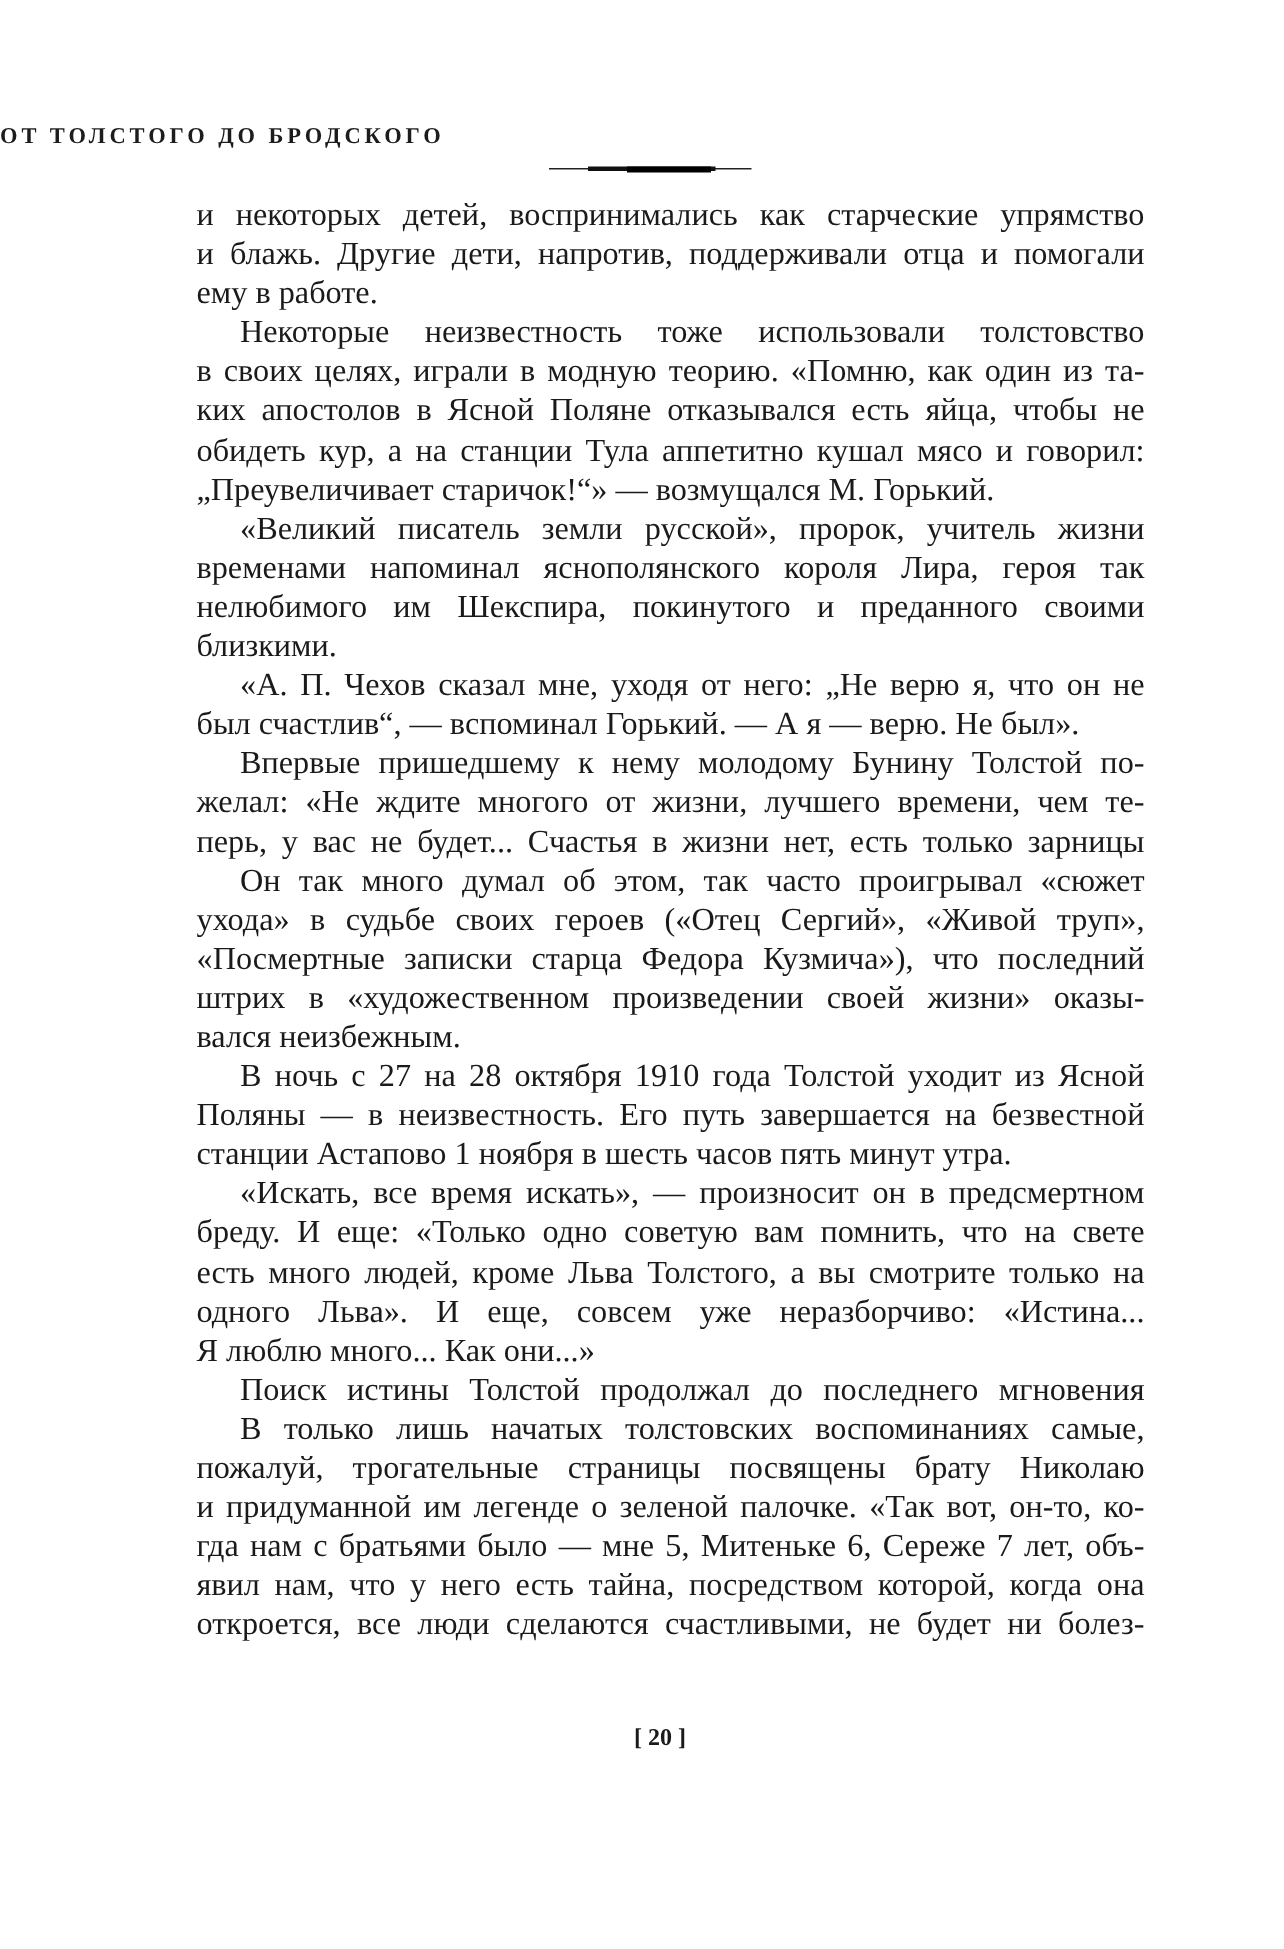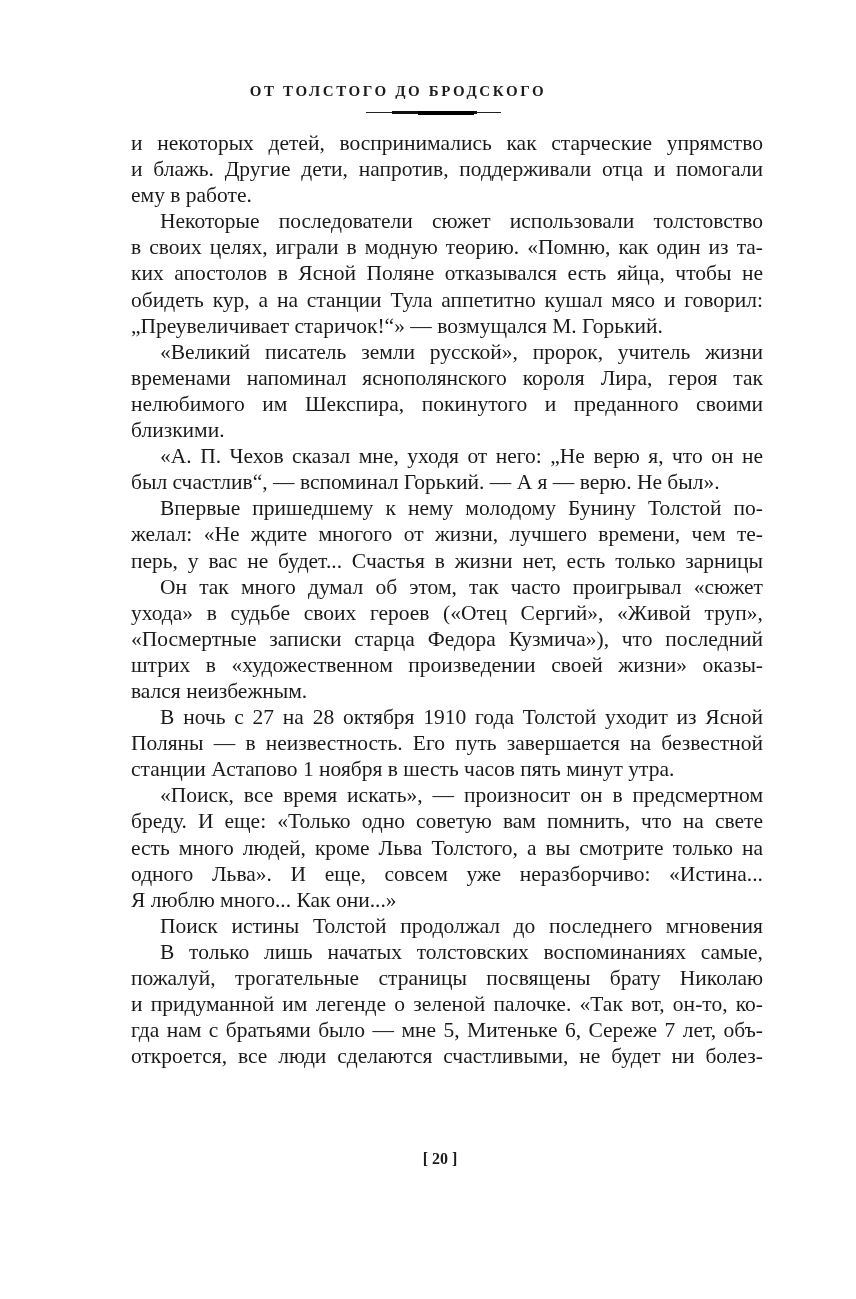--- a/index.html
+++ b/index.html
@@ -1,19 +1,19 @@
 <!DOCTYPE html>
 <html><head>
 <meta charset="utf-8">
 <style>
   html, body { margin: 0; padding: 0; background: #ffffff; }
   body { width: 856px; height: 1299px; position: relative; overflow: hidden; }
   .page { position: absolute; left: 0; top: 0; width: 856px; height: 1299px; background: #fff; }
   .running-head {
-    position: absolute; top: 83px; left: 0; width: 796px; text-align: center;
+    position: absolute; top: 83px; left: 0; width: 796px; 
     font-family: "Liberation Serif", serif; font-weight: bold; font-size: 15px;
     letter-spacing: 2.6px; color: #1c1c1c;
   }
   .rule { position: absolute; top: 112px; left: 366px; width: 135px; height: 1px; background: #222; }
   .rule-mid { position: absolute; top: 111px; left: 392px; width: 85px; height: 3px; background: #111; }
   .rule-core { position: absolute; top: 111px; left: 418px; width: 56px; height: 4px; background: #000; }
   .text {
     position: absolute; top: 130px; left: 131px; width: 632px;
     font-family: Liberation Serif, serif; font-size: 21.5px; line-height: 26.1px;
     color: #1a1a1a; text-align: justify; hyphens: manual;
@@ -35,21 +35,21 @@
   <div class="rule-mid"></div>
   <div class="rule-core"></div>
 
   <div class="text" id="body-text">
       <div>
         <span class="line">и некоторых детей, воспринимались как старческие упрямство</span>
         <span class="line">и блажь. Другие дети, напротив, поддерживали отца и помогали</span>
         <span class="line last">ему в работе.</span>
       </div>
       <div>
-        <span class="line indent">Некоторые последователи сюжет использовали толстовство</span>
+        <span class="line indent">Некоторые неизвестность тоже использовали толстовство</span>
         <span class="line">в своих целях, играли в модную теорию. «Помню, как один из та-</span>
         <span class="line">ких апостолов в Ясной Поляне отказывался есть яйца, чтобы не</span>
         <span class="line">обидеть кур, а на станции Тула аппетитно кушал мясо и говорил:</span>
         <span class="line last">„Преувеличивает старичок!“» — возмущался М. Горький.</span>
       </div>
       <div>
         <span class="line indent">«Великий писатель земли русской», пророк, учитель жизни</span>
         <span class="line">временами напоминал яснополянского короля Лира, героя так</span>
         <span class="line">нелюбимого им Шекспира, покинутого и преданного своими</span>
         <span class="line last">близкими.</span>
@@ -69,32 +69,33 @@
         <span class="line">«Посмертные записки старца Федора Кузмича»), что последний</span>
         <span class="line">штрих в «художественном произведении своей жизни» оказы-</span>
         <span class="line last">вался неизбежным.</span>
       </div>
       <div>
         <span class="line indent">В ночь с 27 на 28 октября 1910 года Толстой уходит из Ясной</span>
         <span class="line">Поляны — в неизвестность. Его путь завершается на безвестной</span>
         <span class="line last">станции Астапово 1 ноября в шесть часов пять минут утра.</span>
       </div>
       <div>
-        <span class="line indent">«Поиск, все время искать», — произносит он в предсмертном</span>
+        <span class="line indent">«Искать, все время искать», — произносит он в предсмертном</span>
         <span class="line">бреду. И еще: «Только одно советую вам помнить, что на свете</span>
         <span class="line">есть много людей, кроме Льва Толстого, а вы смотрите только на</span>
         <span class="line">одного Льва». И еще, совсем уже неразборчиво: «Истина...</span>
         <span class="line last">Я люблю много... Как они...»</span>
       </div>
       <div>
         <span class="line indent">Поиск истины Толстой продолжал до последнего мгновения</span>
       </div>
       <div>
         <span class="line indent">В только лишь начатых толстовских воспоминаниях самые,</span>
         <span class="line">пожалуй, трогательные страницы посвящены брату Николаю</span>
         <span class="line">и придуманной им легенде о зеленой палочке. «Так вот, он-то, ко-</span>
         <span class="line">гда нам с братьями было — мне 5, Митеньке 6, Сереже 7 лет, объ-</span>
+        <span class="line">явил нам, что у него есть тайна, посредством которой, когда она</span>
         <span class="line">откроется, все люди сделаются счастливыми, не будет ни болез-</span>
       </div>
     </div>
 
   <div class="folio">[ 20 ]</div>
 </div>
 
 </body></html>

